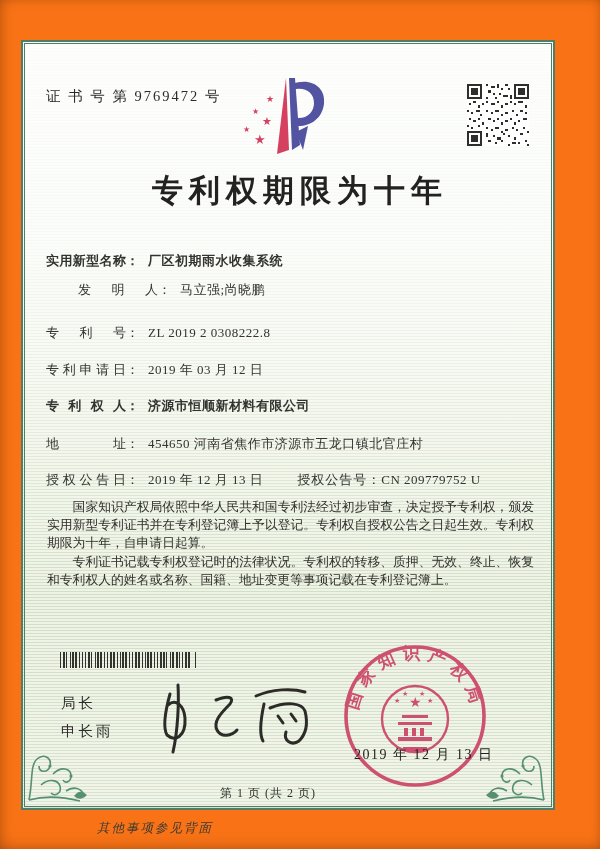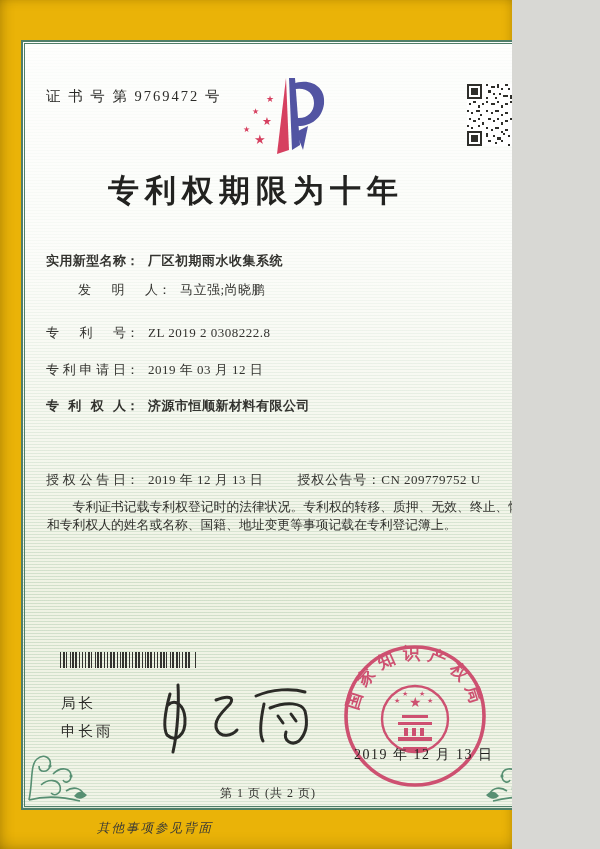--- a/index.html
+++ b/index.html
@@ -2,22 +2,22 @@
 <html><head>
 <meta charset="utf-8">
 <style>
   html,body{margin:0;padding:0;}
   body{
     width:600px;height:849px;
     background:#d8d8d4;
     font-family:"Liberation Serif","DejaVu Serif",serif;
   }
   .page{
-    position:relative;width:512px;height:849px;overflow:hidden;
-    background:#eab308;
+    position:relative;width:600px;height:849px;overflow:hidden;
+    background:#f97316;
     box-shadow:inset 10px 0 14px -8px rgba(0,0,0,.20),
                inset -8px 0 12px -8px rgba(0,0,0,.15),
                inset 0 -10px 16px -9px rgba(0,0,0,.22),
                inset 0 8px 12px -8px rgba(0,0,0,.14);
     color:#2e2e2b;
   }
   
   .frame{
     position:absolute;left:21px;top:40px;width:530px;height:766px;
     border:2px solid #4f7e68;
@@ -134,25 +134,29 @@
   </div>
   <div class="abs frow r3">
     <span class="flabel">专利号</span><span class="fcolon">：</span><span class="fval">ZL 2019 2 0308222.8</span>
   </div>
   <div class="abs frow r4">
     <span class="flabel">专利申请日</span><span class="fcolon">：</span><span class="fval">2019 年 03 月 12 日</span>
   </div>
   <div class="abs frow r5">
     <span class="flabel">专利权人</span><span class="fcolon">：</span><span class="fval">济源市恒顺新材料有限公司</span>
   </div>
+  <div class="abs frow r6">
+    <span class="flabel">地址</span><span class="fcolon">：</span><span class="fval">454650  河南省焦作市济源市五龙口镇北官庄村</span>
+  </div>
   <div class="abs frow r7">
     <span class="flabel">授权公告日</span><span class="fcolon">：</span><span class="fval">2019 年 12 月 13 日</span><span class="flabel2">授权公告号：</span><span class="fval">CN 209779752 U</span>
   </div>
 
   <div class="abs paras">
+    <p>国家知识产权局依照中华人民共和国专利法经过初步审查，决定授予专利权，颁发实用新型专利证书并在专利登记簿上予以登记。专利权自授权公告之日起生效。专利权期限为十年，自申请日起算。</p>
     <p>专利证书记载专利权登记时的法律状况。专利权的转移、质押、无效、终止、恢复和专利权人的姓名或名称、国籍、地址变更等事项记载在专利登记簿上。</p>
   </div>
 
   <div class="abs barcode"></div>
 
   <div class="abs sig-title">局长</div>
   <div class="abs sig-name">申长雨</div>
 
   <svg class="abs signature" viewBox="0 0 188 80">
     <g stroke="#2b2b27" stroke-width="3" fill="none" stroke-linecap="round" stroke-linejoin="round">

